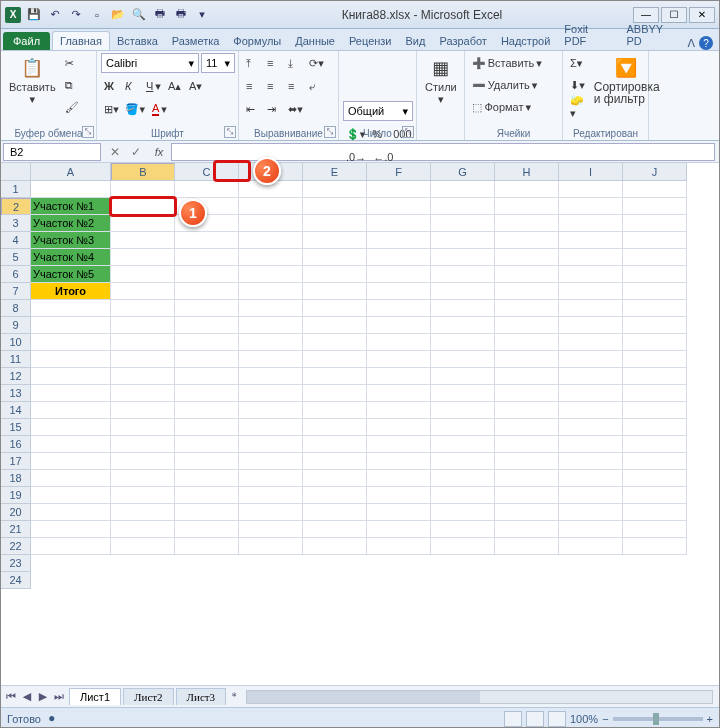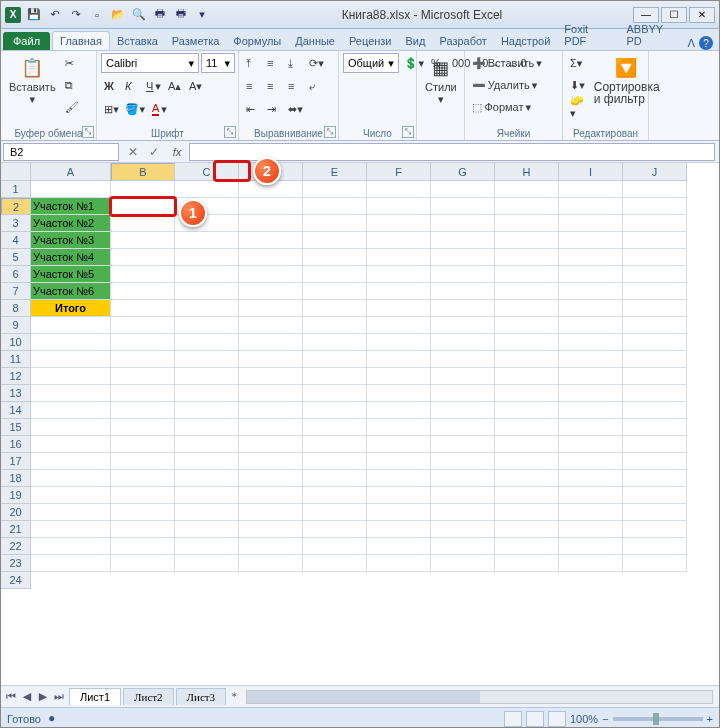--- a/index.html
+++ b/index.html
@@ -21,21 +21,21 @@
 .group{border-right:1px solid #cfd9e6;padding:2px 4px;display:flex;flex-direction:column;position:relative;}
 .group-label{position:absolute;bottom:1px;left:0;right:0;text-align:center;color:#5a7090;font-size:10px;}
 .group-body{flex:1;display:flex;align-items:flex-start;gap:2px;}
 .big-btn{display:flex;flex-direction:column;align-items:center;justify-content:center;padding:2px 4px;cursor:pointer;color:#3b3b3b;}
 .big-btn .ico{width:26px;height:26px;display:flex;align-items:center;justify-content:center;font-size:18px;}
 .small-col{display:flex;flex-direction:column;gap:2px;}
 .small-btn{height:20px;min-width:20px;display:flex;align-items:center;padding:0 3px;cursor:pointer;color:#3b3b3b;font-size:11px;gap:2px;}
 .sel{border:1px solid #aac;background:#fff;height:20px;display:flex;align-items:center;padding:0 4px;gap:4px;}
 .dialog-launcher{position:absolute;right:2px;bottom:2px;width:12px;height:12px;border:1px solid #9ab;font-size:8px;display:flex;align-items:center;justify-content:center;color:#557;cursor:pointer;}
 .namebox-row{height:22px;background:#eef3f9;border-bottom:1px solid #c4d0e0;display:flex;align-items:center;}
-.namebox{width:116px;height:18px;background:#fff;border:1px solid #aac;margin:0 2px;padding:0 6px;display:flex;align-items:center;}
+.namebox{width:98px;height:18px;background:#fff;border:1px solid #aac;margin:0 2px;padding:0 6px;display:flex;align-items:center;}
 .fx-area{display:flex;align-items:center;gap:1px;margin-left:2px;}
 .fx-btn{width:20px;height:18px;display:flex;align-items:center;justify-content:center;color:#777;cursor:pointer;font-size:12px;}
 .fx-label{width:24px;height:24px;display:flex;align-items:center;justify-content:center;font-style:italic;color:#555;cursor:pointer;}
 .formula-bar{flex:1;height:18px;background:#fff;border:1px solid #aac;margin-right:4px;}
 .grid-wrap{position:relative;height:522px;overflow:hidden;background:#fff;}
 .corner{position:absolute;left:0;top:0;width:30px;height:18px;background:#e8edf3;border-right:1px solid #c2cdd9;border-bottom:1px solid #c2cdd9;}
 .col-headers{position:absolute;left:30px;top:0;height:18px;display:flex;}
 .col-h{width:64px;height:18px;background:#e8edf3;border-right:1px solid #c2cdd9;border-bottom:1px solid #c2cdd9;display:flex;align-items:center;justify-content:center;color:#3b5a82;cursor:pointer;}
 .col-h.first{width:80px;}
 .col-h.sel{background:#f7d67a;}
@@ -174,21 +174,21 @@
         <div class="small-btn">⇤</div>
         <div class="small-btn">⇥</div>
         <div class="small-btn">⬌▾</div>
       </div>
     </div>
     <div class="group-label">Выравнивание</div>
     <div class="dialog-launcher">⤡</div>
   </div>
 
   <div class="group" style="width:78px">
-    <div class="group-body" style="flex-direction:row;gap:3px;">
+    <div class="group-body" style="flex-direction:column;gap:3px;margin-top:48px;">
       <div class="sel" style="width:70px">
           <span>Общий</span>
           <span style="margin-left:auto">▾</span>
         </div>
       <div style="display:flex;gap:1px;">
         <div class="small-btn">💲▾</div>
         <div class="small-btn">%</div>
         <div class="small-btn">000</div>
       </div>
       <div style="display:flex;gap:1px;">
@@ -356,32 +356,20 @@
         <div class="cell"></div>
         <div class="cell"></div>
         <div class="cell"></div>
         <div class="cell"></div>
         <div class="cell"></div>
         <div class="cell"></div>
         <div class="cell"></div>
         <div class="cell"></div>
       </div>
       <div class="row">
-        <div class="cell first green">Участок №6</div>
-        <div class="cell"></div>
-        <div class="cell"></div>
-        <div class="cell"></div>
-        <div class="cell"></div>
-        <div class="cell"></div>
-        <div class="cell"></div>
-        <div class="cell"></div>
-        <div class="cell"></div>
-        <div class="cell"></div>
-      </div>
-      <div class="row">
         <div class="cell first hdr-yellow">Итого</div>
         <div class="cell"></div>
         <div class="cell"></div>
         <div class="cell"></div>
         <div class="cell"></div>
         <div class="cell"></div>
         <div class="cell"></div>
         <div class="cell"></div>
         <div class="cell"></div>
         <div class="cell"></div>

